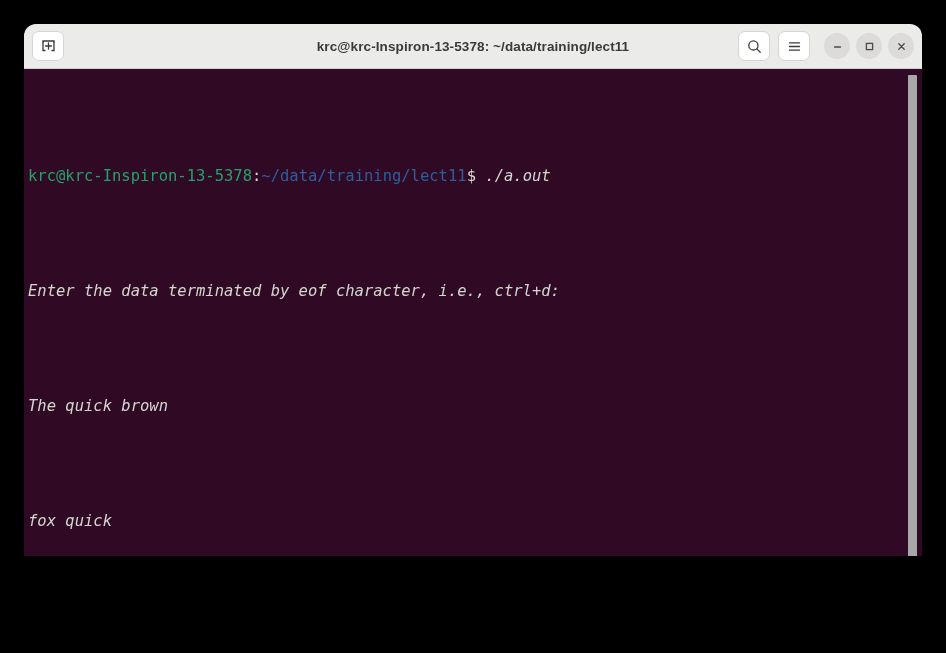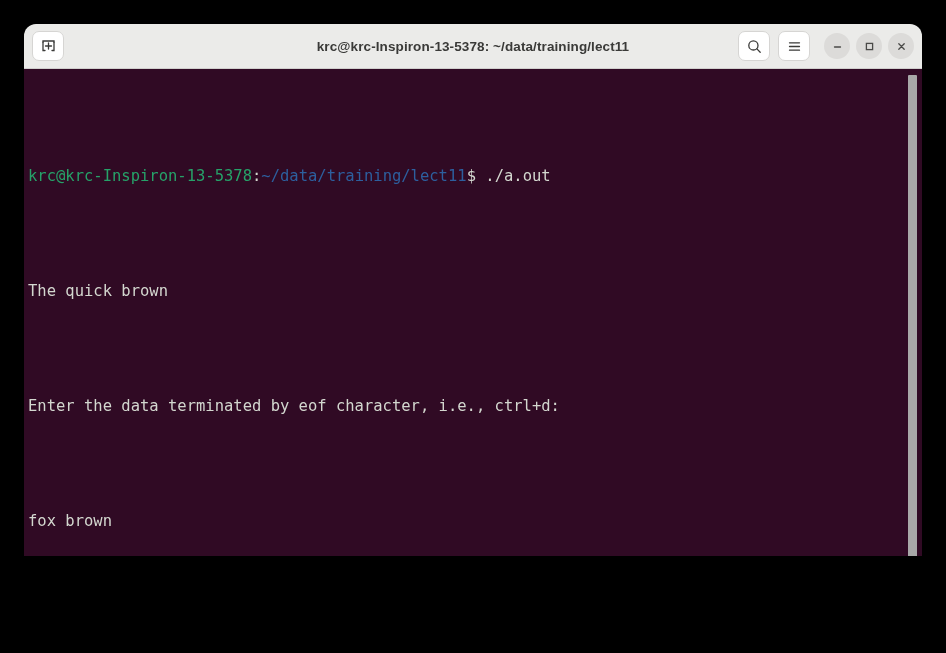--- a/index.html
+++ b/index.html
@@ -97,21 +97,21 @@
     line-height: 23px;
     color: #d3d7cf;
     white-space: pre;
     letter-spacing: 0px;
   }
   .line { height: 23px; }
   .user  { color: #26a269; font-weight: normal; }
   .colon { color: #d3d7cf; }
   .path  { color: #2d5f9e; font-weight: normal; }
   .dollar{ color: #d3d7cf; }
-  .out   { color: #d3d7cf; }
+  .out   { color: #d3d7cf; font-style: italic; }
 
   
   #scrollbar-track {
     position: absolute;
     top: 0;
     right: 0;
     width: 18px;
     height: 100%;
     background: #300a24;
   }
@@ -183,27 +183,27 @@
   </div>
 
   <div id="terminal">
 
     <div id="term-text">
 
       
       <div class="line"><span class="user">krc@krc-Inspiron-13-5378</span><span class="colon">:</span><span class="path">~/data/training/lect11</span><span class="dollar">$</span><span class="out"> ./a.out</span></div>
 
       
+      <div class="line"><span class="out">Enter the data terminated by eof character, i.e., ctrl+d:</span></div>
+
+      
       <div class="line"><span class="out">The quick brown</span></div>
 
       
-      <div class="line"><span class="out">Enter the data terminated by eof character, i.e., ctrl+d:</span></div>
-
-      
-      <div class="line"><span class="out">fox brown</span></div>
+      <div class="line"><span class="out">fox quick</span></div>
 
       
       
 
       
       
 
       
       
 

